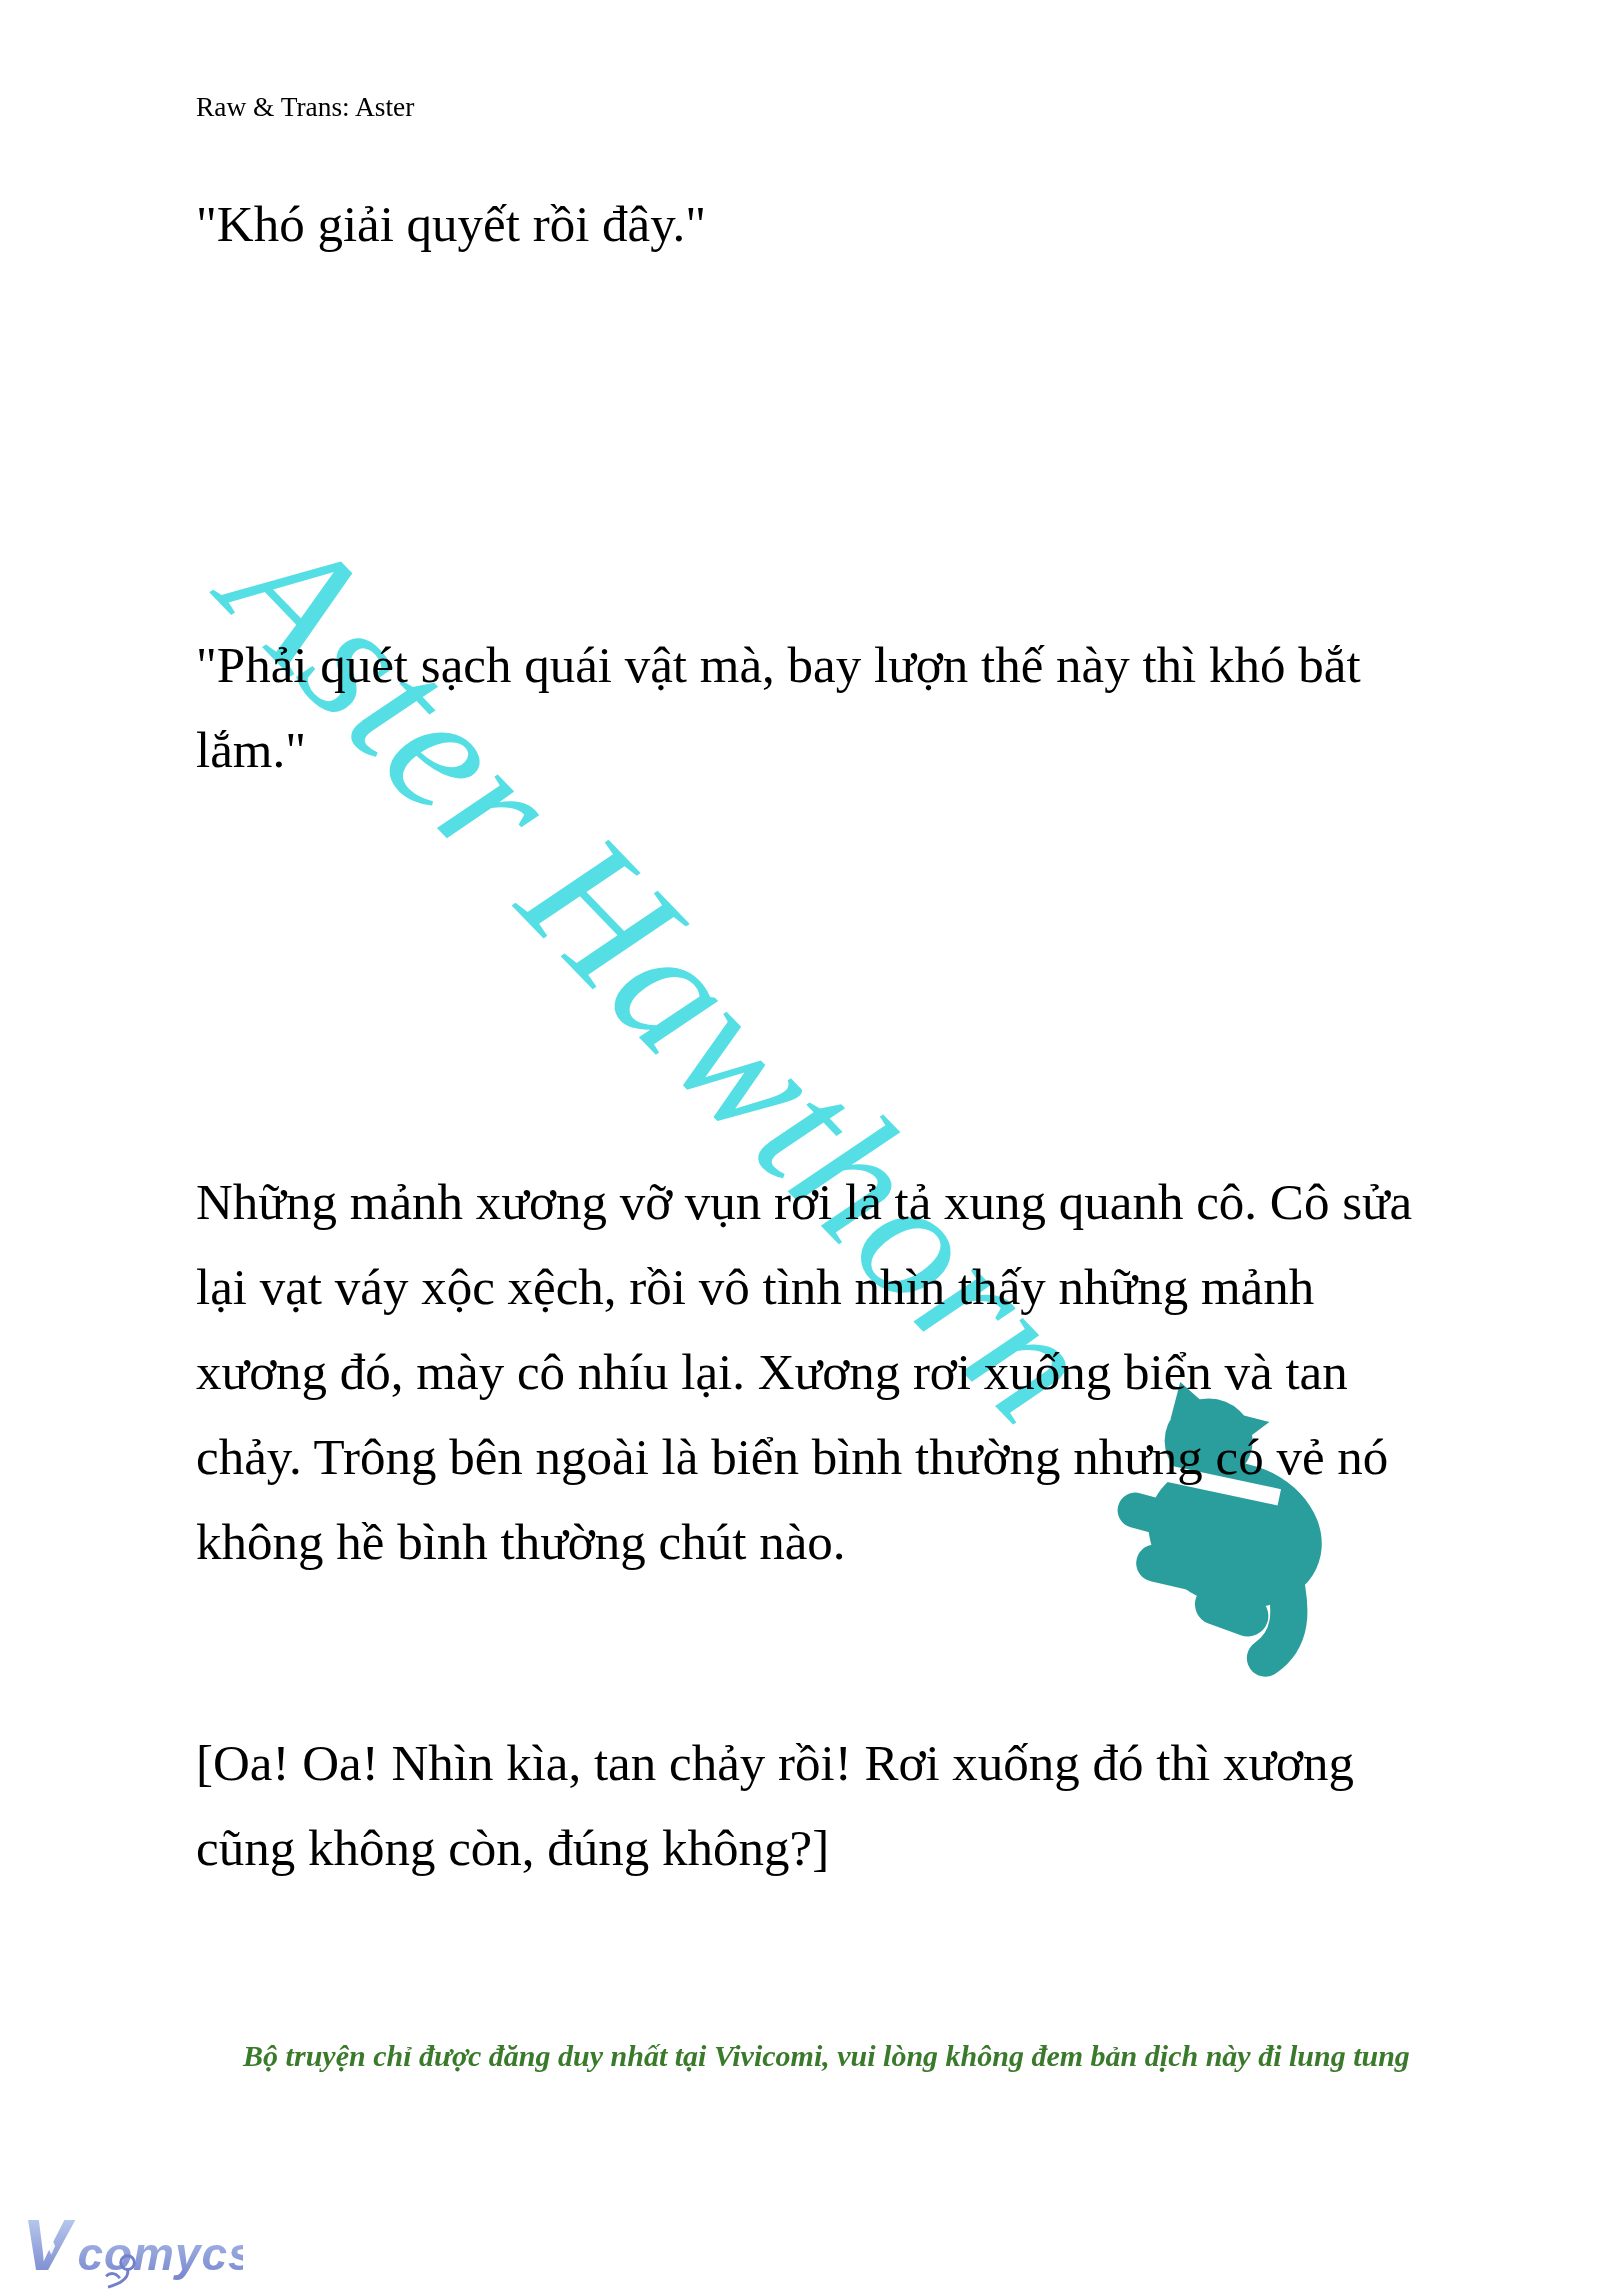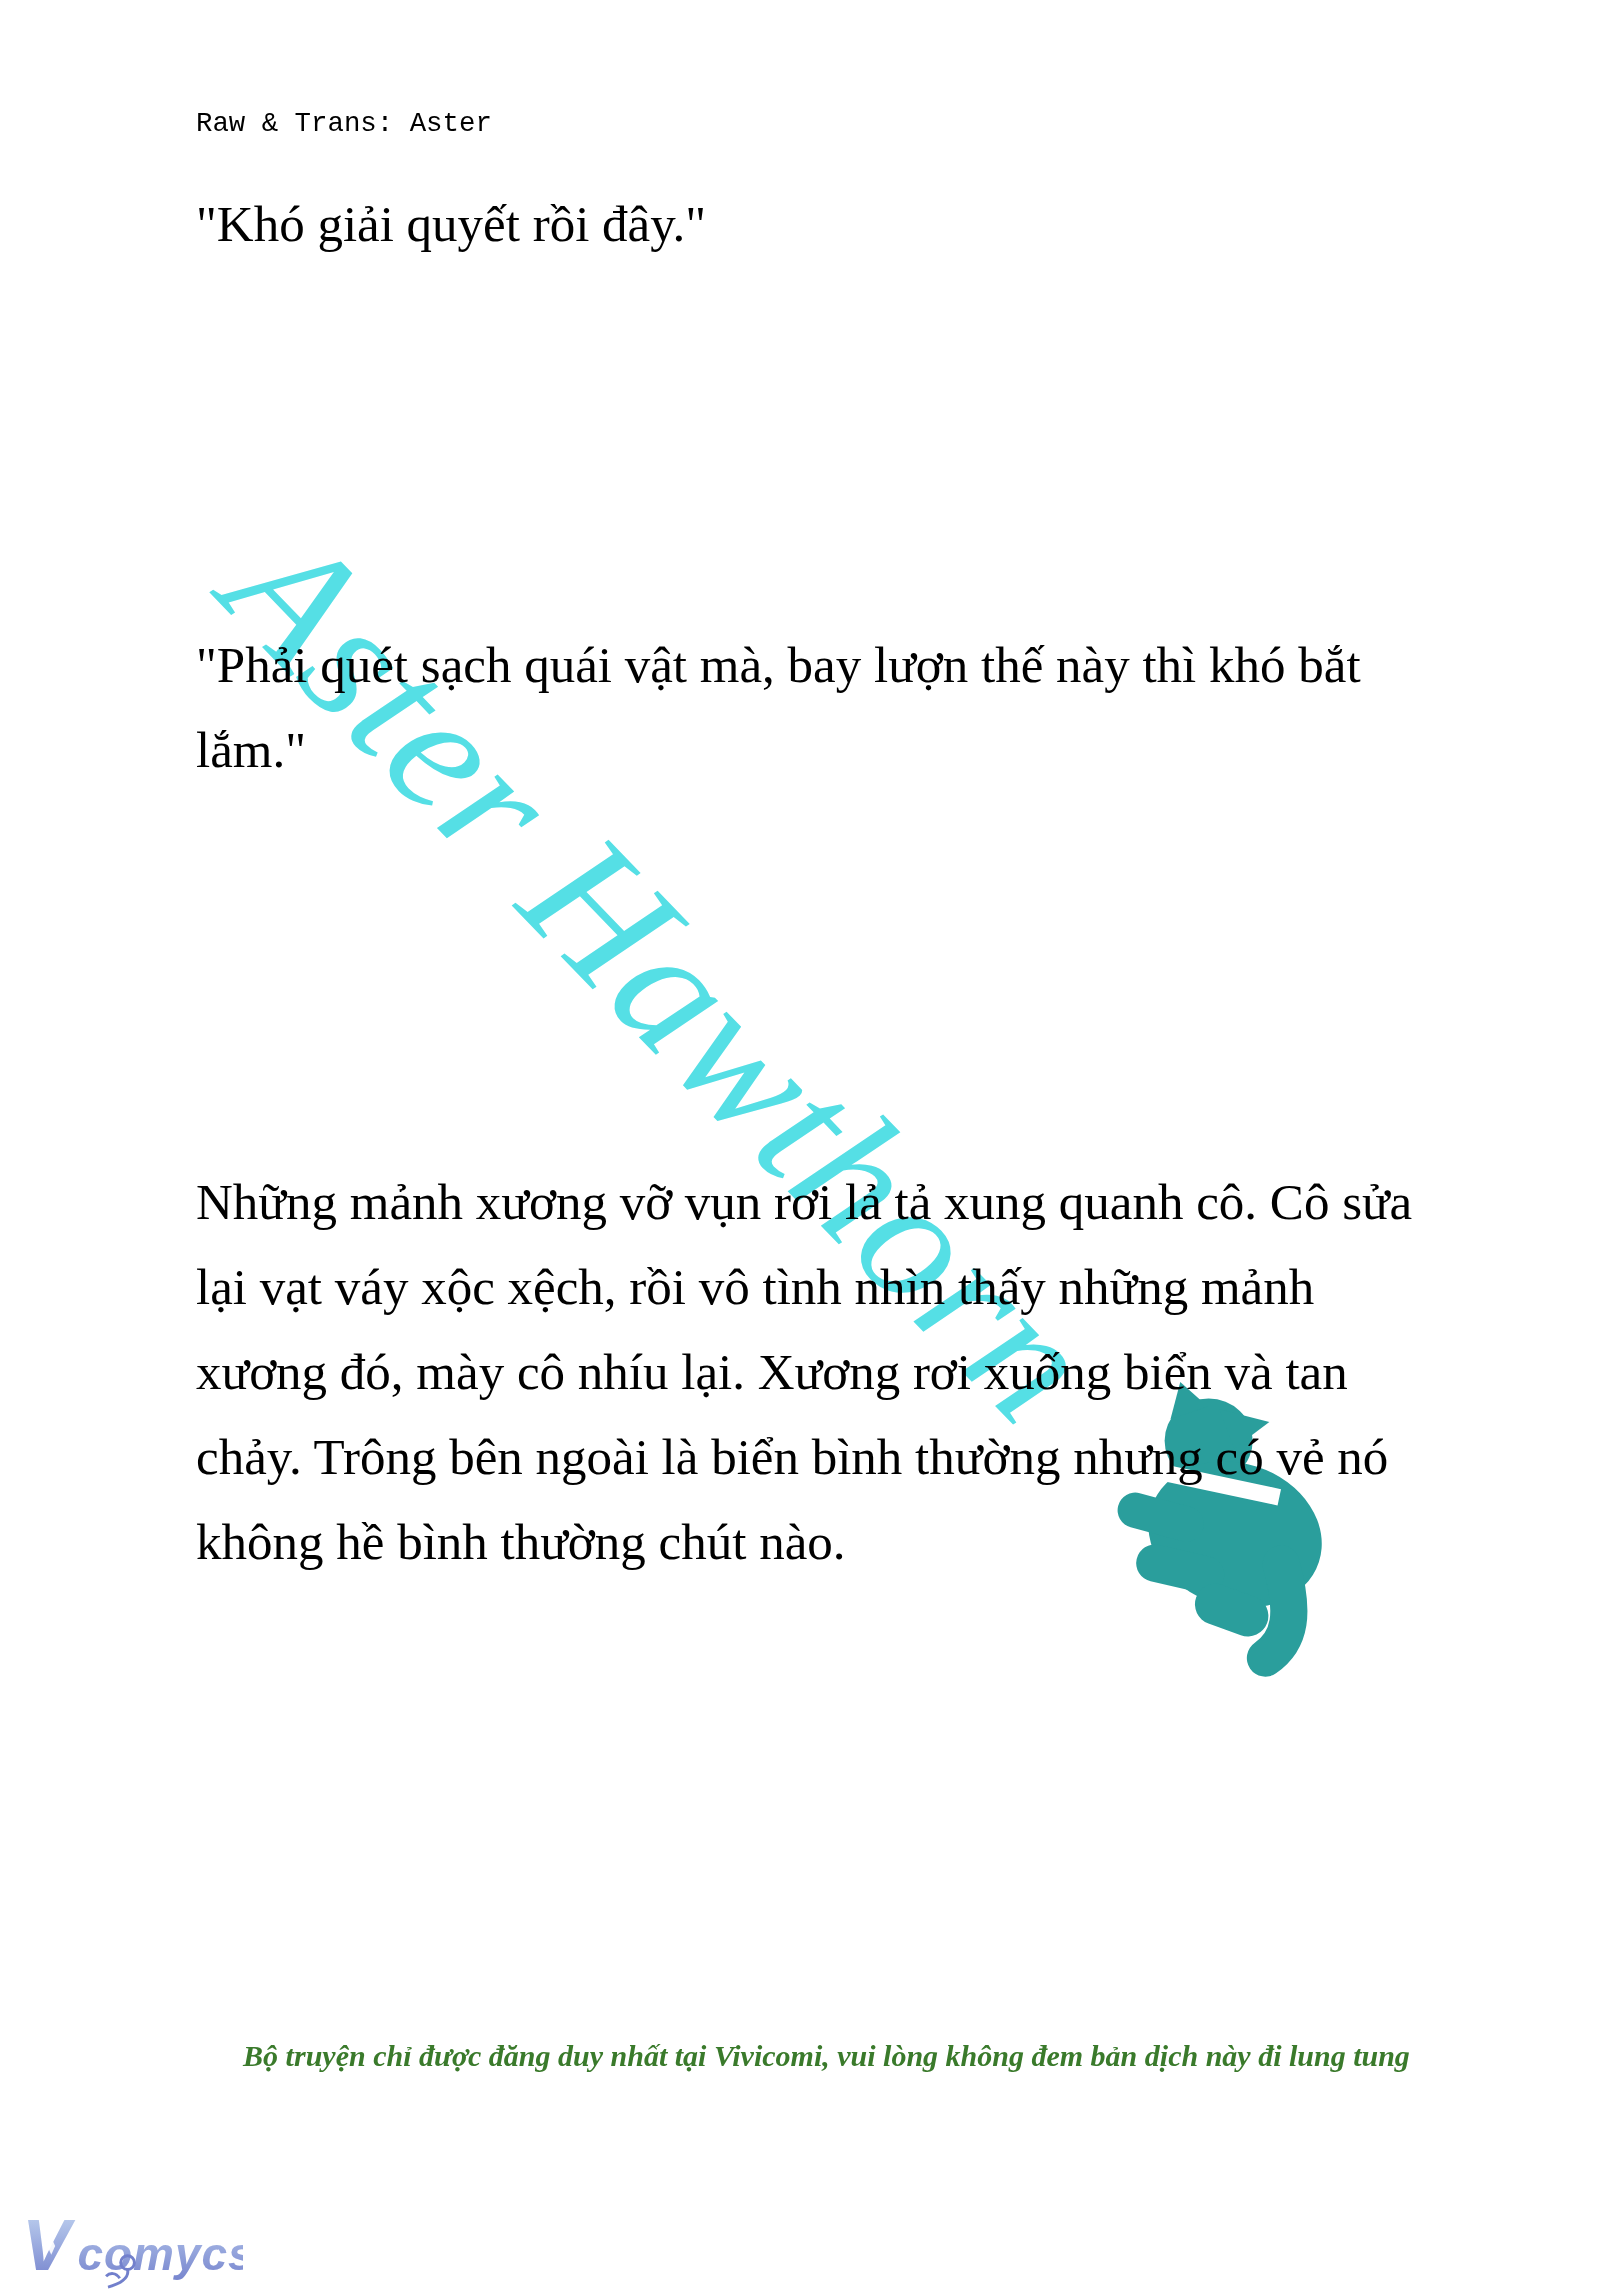--- a/index.html
+++ b/index.html
@@ -5,22 +5,22 @@
   html,body{margin:0;padding:0;background:#888;}
   .page{
     position:relative;
     width:1621px;height:2293px;
     margin:0 auto;
     background:var(--background,#ffffff);
     font-family:"Liberation Serif","DejaVu Serif",serif;
     overflow:hidden;
   }
   .credit{
-    position:absolute;left:196px;top:108px;
-    font-family:Liberation Mono, monospace;
+    position:absolute;left:196px;top:92px;
+    font-family:Liberation Serif, serif;
     font-size:27.4px;color:var(--text,#000);
     z-index:3;
   }
   .para{
     position:absolute;left:196px;width:1225px;
     font-size:51px;line-height:85px;
     color:var(--text,#000);
     z-index:3;
     text-align:left;
   }
@@ -68,20 +68,21 @@
 
 <div class="page">
 
   <div class="watermark">Aster Hawthorn</div>
 
   <div class="credit">Raw &amp; Trans: Aster</div>
 
   <div class="para p1">"Khó giải quyết rồi đây."</div>
   <div class="para p3">"Phải quét sạch quái vật mà, bay lượn thế này thì khó bắt lắm."</div>
   <div class="para p5">Những mảnh xương vỡ vụn rơi lả tả xung quanh cô. Cô sửa lại vạt váy xộc xệch, rồi vô tình nhìn thấy những mảnh xương đó, mày cô nhíu lại. Xương rơi xuống biển và tan chảy. Trông bên ngoài là biển bình thường nhưng có vẻ nó không hề bình thường chút nào.</div>
+  <div class="para p6">[Oa! Oa! Nhìn kìa, tan chảy rồi! Rơi xuống đó thì xương cũng không còn, đúng không?]</div>
 
   <svg class="cat" width="240" height="328" viewBox="0 0 245 335" aria-hidden="true">
     <g fill="#2a9e9c">
 
       <ellipse cx="115" cy="62" rx="45" ry="43"></ellipse>
 
       <path d="M 76 40 L 86 2 L 114 27 Z"></path>
 
       <path d="M 126 30 L 177 43 L 141 70 Z"></path>
 

